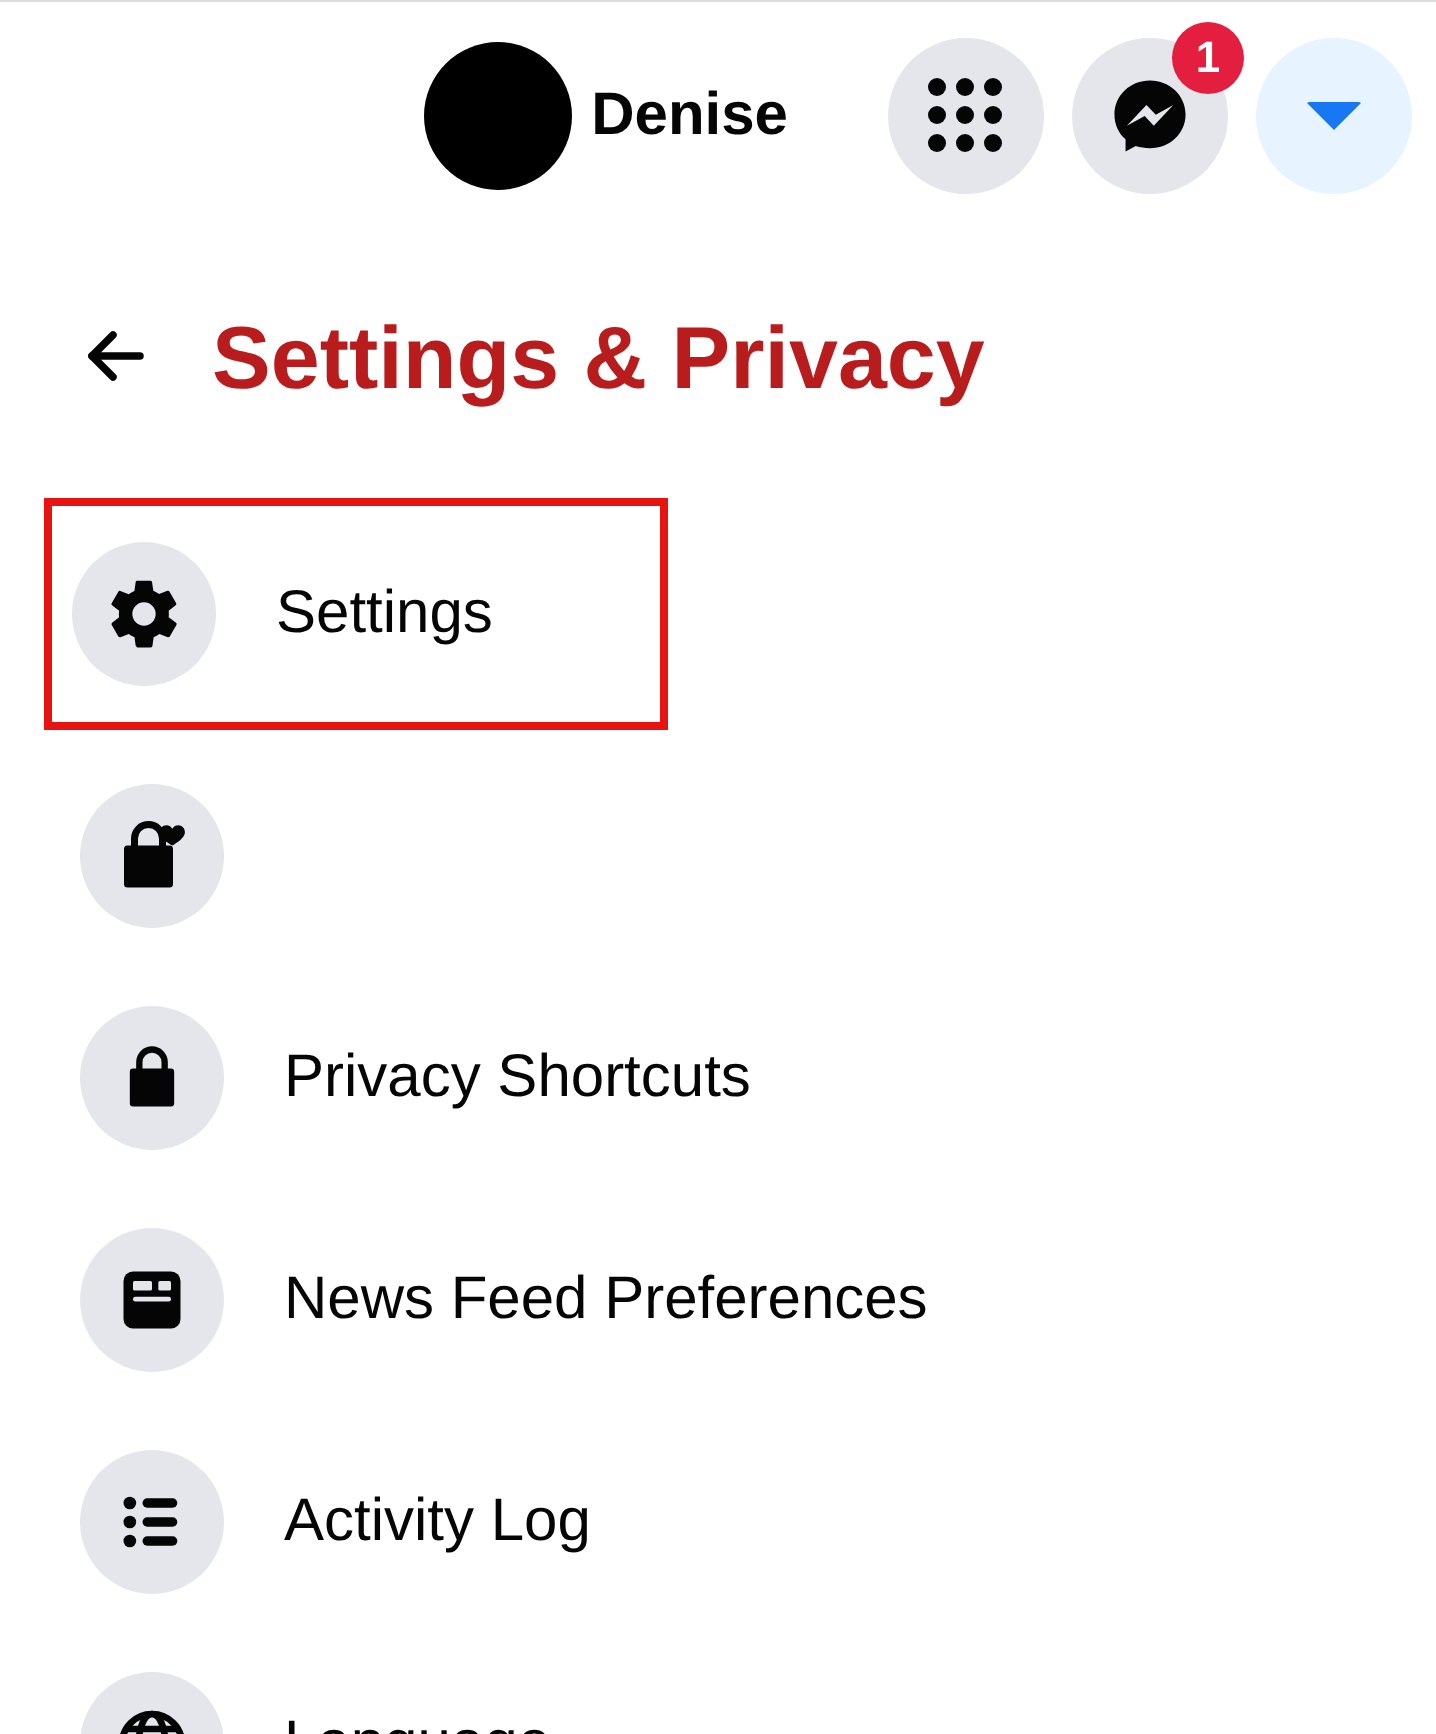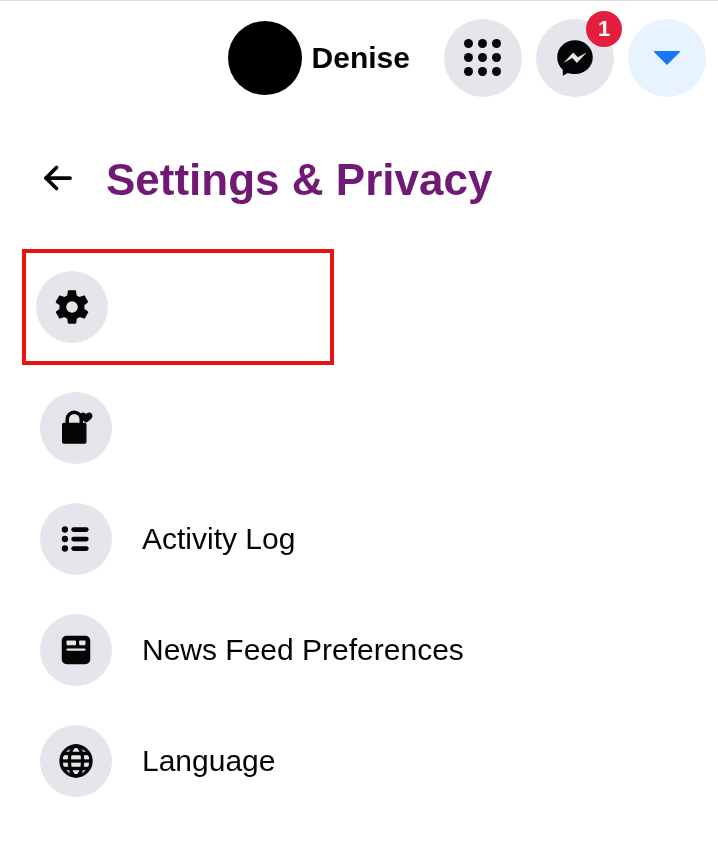--- a/index.html
+++ b/index.html
@@ -19,21 +19,21 @@
       align-items: center;
       justify-content: flex-end;
       padding: 18px 12px 18px 0;
       border-top: 1px solid #ddd;
       gap: 4px;
     }
     .profile-chip {
       display: flex;
       align-items: center;
       gap: 10px;
-      margin-right: 20px;
+      margin-right: 36px;
       text-align: center;
     }
     .avatar {
       width: 74px;
       height: 74px;
       border-radius: 50%;
       background: #000;
     }
     .profile-name {
       font-size: 30px;
@@ -79,21 +79,21 @@
       align-items: center;
       gap: 30px;
       margin-bottom: 54px;
     }
     .back-arrow {
       cursor: pointer;
     }
     .panel-title {
       font-size: 44px;
       font-weight: 800;
-      color: #701a75;
+      color: #b91c1c;
     }
     .menu-list {
       display: flex;
       flex-direction: column;
       gap: 35px;
     }
     .menu-item {
       display: flex;
       align-items: center;
       gap: 30px;
@@ -198,60 +198,69 @@
   </div>
 
   <div class="menu-list">
 
     <div class="menu-item highlighted">
       <div class="menu-icon-wrap">
         <svg width="40" height="40" viewBox="0 0 24 24" fill="#050505">
           <path d="M19.4 13c.04-.33.06-.66.06-1s-.02-.67-.06-1l2.1-1.65a.5.5 0 0 0 .12-.64l-2-3.46a.5.5 0 0 0-.6-.22l-2.5 1a7.6 7.6 0 0 0-1.73-1l-.38-2.65A.5.5 0 0 0 14 2h-4a.5.5 0 0 0-.5.42l-.37 2.65c-.62.26-1.2.6-1.73 1l-2.5-1a.5.5 0 0 0-.6.22l-2 3.46a.5.5 0 0 0 .12.64L4.54 11c-.04.33-.07.66-.07 1s.03.67.07 1l-2.1 1.65a.5.5 0 0 0-.12.64l2 3.46c.13.22.39.3.6.22l2.5-1c.53.4 1.1.74 1.73 1l.37 2.65c.4.24.25.42.5.42h4c.25 0 .46-.18.5-.42l.38-2.65c.62-.26 1.2-.6 1.73-1l2.5 1c.21.08.47 0 .6-.22l2-3.46a.5.5 0 0 0-.12-.64L19.4 13zM12 15.5A3.5 3.5 0 1 1 12 8.5a3.5 3.5 0 0 1 0 7z"></path>
         </svg>
       </div>
+      <span class="menu-label">Settings</span>
     </div>
 
     <div class="menu-item">
       <div class="menu-icon-wrap">
         <svg width="42" height="42" viewBox="0 0 24 24" fill="#050505">
           <path d="M16 9V7a5 5 0 1 0-10 0v2H5a1 1 0 0 0-1 1v10a1 1 0 0 0 1 1h12a1 1 0 0 0 1-1V10a1 1 0 0 0-1-1h-1zM8 7a3 3 0 1 1 6 0v2H8V7z"></path>
           <path d="M19.5 3.2c-.8 0-1.4.5-1.7 1-.3-.5-.9-1-1.7-1-1.1 0-1.9.9-1.9 2 0 1.9 3.6 3.8 3.6 3.8s3.6-1.9 3.6-3.8c0-1.1-.8-2-1.9-2z" fill="#050505"></path>
         </svg>
       </div>
     </div>
 
+    <div class="menu-item">
+      <div class="menu-icon-wrap">
+        <svg width="38" height="38" viewBox="0 0 24 24" fill="#050505">
+          <path d="M18 9h-1V7a5 5 0 1 0-10 0v2H6a1 1 0 0 0-1 1v10a1 1 0 0 0 1 1h12a1 1 0 0 0 1-1V10a1 1 0 0 0-1-1zM9 7a3 3 0 1 1 6 0v2H9V7z"></path>
+        </svg>
+      </div>
+      <span class="menu-label">Privacy Shortcuts</span>
+    </div>
+
+    <div class="menu-item">
+      <div class="menu-icon-wrap">
+        <svg width="38" height="38" viewBox="0 0 24 24" fill="#050505">
+          <rect x="3" y="3" width="18" height="18" rx="3"></rect>
+          <rect x="6" y="6" width="6" height="3" rx="0.5" fill="#e4e6eb"></rect>
+          <rect x="14" y="6" width="4" height="3" rx="0.5" fill="#e4e6eb"></rect>
+          <rect x="6" y="11" width="12" height="1.5" rx="0.75" fill="#e4e6eb"></rect>
+        </svg>
+      </div>
+      <span class="menu-label">News Feed Preferences</span>
+    </div>
 
     <div class="menu-item">
       <div class="menu-icon-wrap">
         <svg width="38" height="38" viewBox="0 0 24 24" fill="#050505">
           <circle cx="5" cy="6" r="2"></circle>
           <rect x="9" y="4.5" width="11" height="3" rx="1.5"></rect>
           <circle cx="5" cy="12" r="2"></circle>
           <rect x="9" y="10.5" width="11" height="3" rx="1.5"></rect>
           <circle cx="5" cy="18" r="2"></circle>
           <rect x="9" y="16.5" width="11" height="3" rx="1.5"></rect>
         </svg>
       </div>
       <span class="menu-label">Activity Log</span>
     </div>
 
     <div class="menu-item">
       <div class="menu-icon-wrap">
-        <svg width="38" height="38" viewBox="0 0 24 24" fill="#050505">
-          <rect x="3" y="3" width="18" height="18" rx="3"></rect>
-          <rect x="6" y="6" width="6" height="3" rx="0.5" fill="#e4e6eb"></rect>
-          <rect x="14" y="6" width="4" height="3" rx="0.5" fill="#e4e6eb"></rect>
-          <rect x="6" y="11" width="12" height="1.5" rx="0.75" fill="#e4e6eb"></rect>
-        </svg>
-      </div>
-      <span class="menu-label">News Feed Preferences</span>
-    </div>
-
-    <div class="menu-item">
-      <div class="menu-icon-wrap">
         <svg width="40" height="40" viewBox="0 0 24 24" fill="none" stroke="#050505" stroke-width="2">
           <circle cx="12" cy="12" r="9"></circle>
           <ellipse cx="12" cy="12" rx="4" ry="9"></ellipse>
           <line x1="3" y1="12" x2="21" y2="12"></line>
           <path d="M4.5 7.5h15M4.5 16.5h15"></path>
         </svg>
       </div>
       <span class="menu-label">Language</span>
     </div>
 

